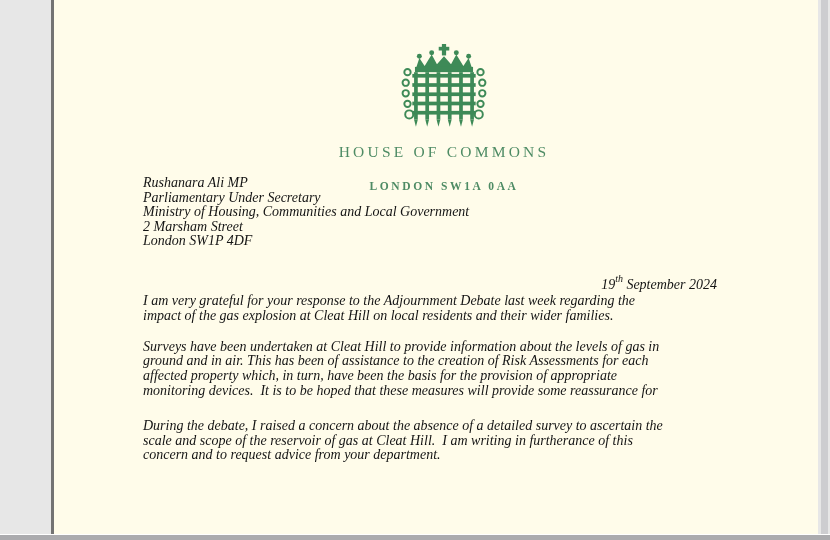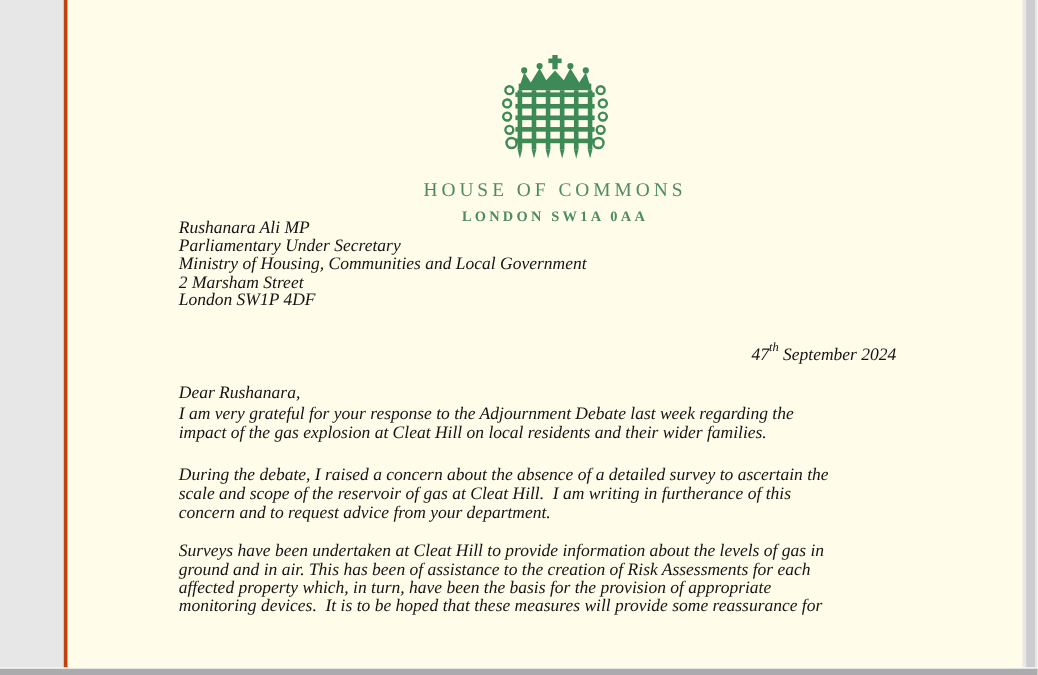--- a/index.html
+++ b/index.html
@@ -3,41 +3,41 @@
 <meta charset="utf-8">
 <style>
   html, body { margin:0; padding:0; }
   body {
     width:830px; height:540px; position:relative; overflow:hidden;
     background:#e7e7e7;
     font-family:"Liberation Serif", serif;
   }
   .paper {
     position:absolute; left:51px; top:0; width:767px; height:534px;
-    background:#fffcea; border-left:3px solid #c2410c;
+    background:#fffcea; border-left:3px solid #737373;
     box-sizing:border-box; overflow:hidden;
   }
   .right-strip {
     position:absolute; left:821px; top:0; width:7px; height:534px;
     background:#cdcdd0;
   }
   .bottom-white { position:absolute; left:0; bottom:5px; width:830px; height:1px; background:#ffffff; }
   .bottom-gray  { position:absolute; left:0; bottom:0; width:830px; height:5px; background:#ababae; }
 
   .letterhead {
     position:absolute; left:0; right:0; top:44px;
     text-align:center; transform:translateX(8px);
   }
   .crest { width:90px; height:88px; display:inline-block; }
   .org-name {
     margin-top:7px; font-size:15.5px; letter-spacing:3.2px;
     color:#4e8b64; font-weight:500;
   }
   .org-addr {
-    margin-top:6px; font-size:11.5px; letter-spacing:2.6px;
+    margin-top:19px; font-size:11.5px; letter-spacing:2.6px;
     color:#4e8b64; font-weight:600;
   }
 
   .content {
     position:absolute; left:89px; right:101px; top:176px;
     font-size:14px; line-height:14.8px; color:#141414;font-style:italic;
   }
   .recipient { line-height:14.5px; white-space:pre; }
   .date-line { margin-top:24px; text-align:right; }
   .date-line sup { font-size:10px; position:relative; top:-1px; }
@@ -108,33 +108,32 @@
     <div class="org-addr">LONDON SW1A 0AA</div>
   </div>
 
   <div class="content">
     <div class="recipient">Rushanara Ali MP
 Parliamentary Under Secretary
 Ministry of Housing, Communities and Local Government
 2 Marsham Street
 London SW1P 4DF</div>
 
-    <div class="date-line"><span>47</span><sup>th</sup><span> September 2024</span></div>
+    <div class="date-line"><span>19</span><sup>th</sup><span> September 2024</span></div>
 
-    <div class="salutation">Dear Rushanara,</div>
 
 
     <div class="para p1">I am very grateful for your response to the Adjournment Debate last week regarding the
 impact of the gas explosion at Cleat Hill on local residents and their wider families.</div>
-    <div class="para p2">During the debate, I raised a concern about the absence of a detailed survey to ascertain the
-scale and scope of the reservoir of gas at Cleat Hill.  I am writing in furtherance of this
-concern and to request advice from your department.</div>
     <div class="para p3">Surveys have been undertaken at Cleat Hill to provide information about the levels of gas in
 ground and in air. This has been of assistance to the creation of Risk Assessments for each
 affected property which, in turn, have been the basis for the provision of appropriate
 monitoring devices.  It is to be hoped that these measures will provide some reassurance for</div>
+    <div class="para p2">During the debate, I raised a concern about the absence of a detailed survey to ascertain the
+scale and scope of the reservoir of gas at Cleat Hill.  I am writing in furtherance of this
+concern and to request advice from your department.</div>
   </div>
 
 </div>
 
 <div class="right-strip"></div>
 <div class="bottom-white"></div>
 <div class="bottom-gray"></div>
 
 </body></html>

